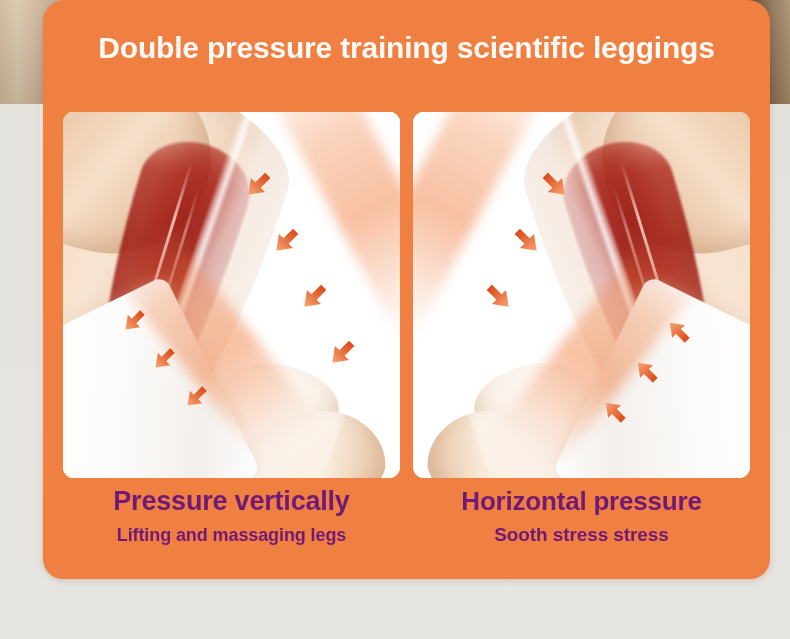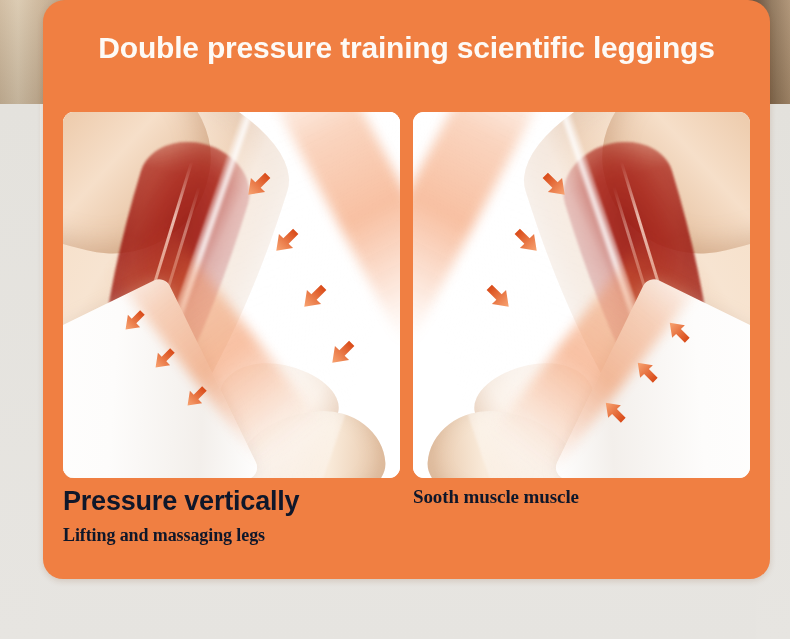--- a/index.html
+++ b/index.html
@@ -317,36 +317,36 @@
     position: absolute;
     left: 20px;
     top: 482px;
     width: 687px;
     height: 92px;
     display: flex;
     gap: 13px;
   }
   .caption {
     width: 337px;
-    color: #0f172a;
+    text-align: center;
+    color: #701a75;
   }
   .caption .cap-main {
     font-size: 26px;
     font-weight: bold;
     line-height: 38px;
     letter-spacing: -0.2px;
     white-space: nowrap;
   }
   .caption .cap-sub {
     font-size: 19px;
     font-weight: bold;
     line-height: 30px;
     letter-spacing: -0.1px;
     white-space: nowrap;
-    font-family: Liberation Serif, serif;
   }
   .caption.left .cap-main { font-size: 27px; }
   .caption.left .cap-sub  { font-size: 18px; }
 </style>
 </head>
 <body>
 
 <div id="stage">
 
   <div class="bg-band"></div>
@@ -479,18 +479,19 @@
       </div>
 
     </div>
 
     <div class="captions">
       <div class="caption left">
         <div class="cap-main">Pressure vertically</div>
         <div class="cap-sub">Lifting and massaging legs</div>
       </div>
       <div class="caption right">
-        <div class="cap-sub">Sooth muscle muscle</div>
+        <div class="cap-main">Horizontal pressure</div>
+        <div class="cap-sub">Sooth stress stress</div>
       </div>
     </div>
 
   </div>
 </div>
 
 </body></html>

